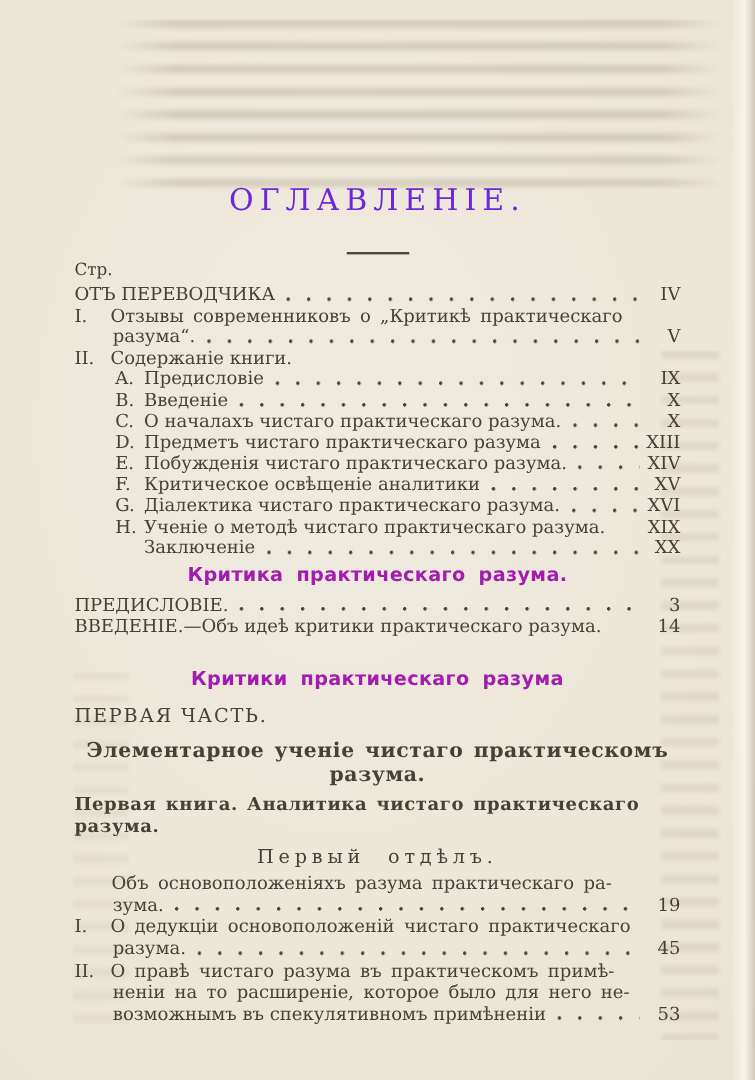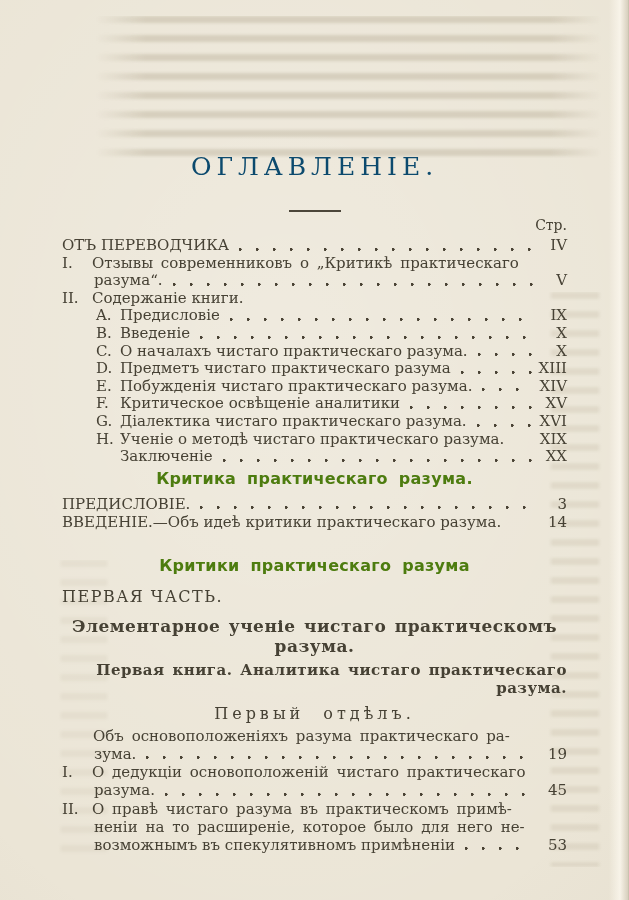--- a/index.html
+++ b/index.html
@@ -40,26 +40,26 @@
   .bleed-right { left: 548px; top: 292px; width: 54px;  height: 575px; opacity: .55;
                  background-size: auto; }
   .bleed-left  { left: 58px;  top: 560px; width: 52px;  height: 300px; opacity: .35; }
 
   .content { position: relative; padding: 150px 62px 0 62px; }
 
   .title {
     text-align: center;
     font-size: 25px; line-height: 34px;
     letter-spacing: 5px;
-    color: #0c4a6e;
+    color: #6d28d9;
     white-space: nowrap;
   }
   .rule { width: 52px; height: 2px; background: #4c463a; margin: 26px auto 0 auto; }
 
-  .str-line { text-align: right; font-size: 14px; line-height: 17px; margin-top: 5px; }
+  .str-line { font-size: 14px; line-height: 17px; margin-top: 5px; }
 
   .toc-list { margin-top: 3px; }
   .toc-line {
     display: flex; align-items: baseline;
     font-size: 15px; line-height: 17.6px;
     white-space: nowrap;
   }
   .list-lower .toc-line { line-height: 18.2px; }
 
   .prefix { flex: 0 0 auto; }
@@ -82,39 +82,39 @@
   }
   .spacer { flex: 1 1 auto; }
   .page { flex: 0 0 auto; min-width: 30px; text-align: right; }
 
   .h-sans {
     font-family: "DejaVu Sans", sans-serif;
     font-weight: bold;
     text-align: center;
     font-size: 16px; line-height: 22px;
     word-spacing: 5px; letter-spacing: 0.3px;
-    color: #4d7c0f;
+    color: #a21caf;
   }
   .h-sec1 { margin-top: 2px; }
   .sec1-list { margin-top: 5px; }
   .sec1-list .toc-line { line-height: 18px; }
   .h-sec2 { margin-top: 24px; }
   .h-caps {
     font-size: 16px; line-height: 20px;
     letter-spacing: 1.5px;
     margin-top: 10px;
   }
   .h-boldserif {
     font-weight: bold; text-align: center;
     font-size: 17px; line-height: 20px;
     letter-spacing: 0.5px; word-spacing: 2px;
     margin-top: 9px;
   }
   .h-boldserif-sm {
-    font-weight: bold; text-align: right;
+    font-weight: bold; text-align: left;
     font-size: 15px; line-height: 18.5px;
     letter-spacing: 0.5px; word-spacing: 2px;
     margin-top: 5px;
   }
   .h-spaced {
     text-align: center;
     font-size: 16px; line-height: 18px;
     letter-spacing: 4px; word-spacing: 10px;
     margin-top: 7px;
   }

